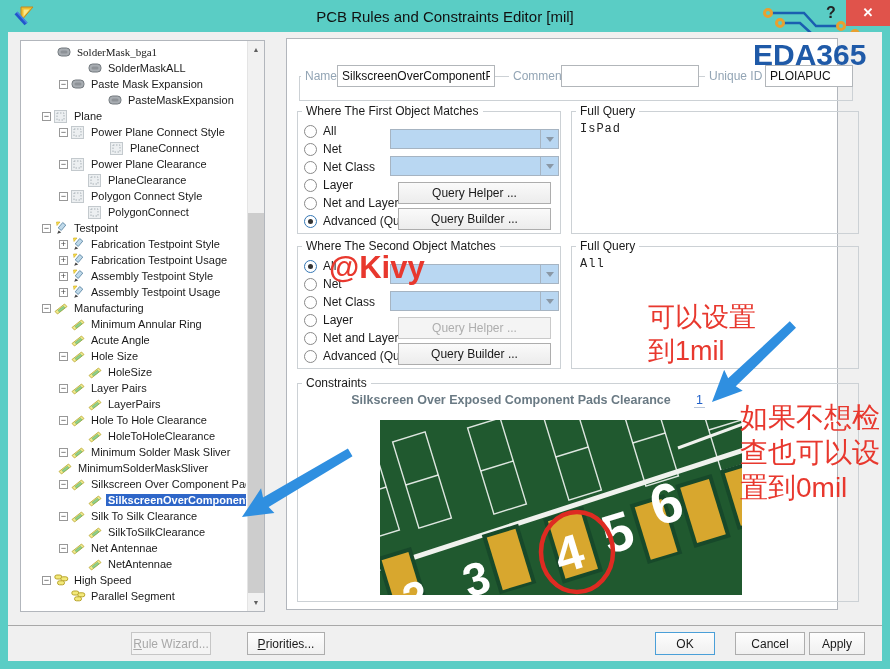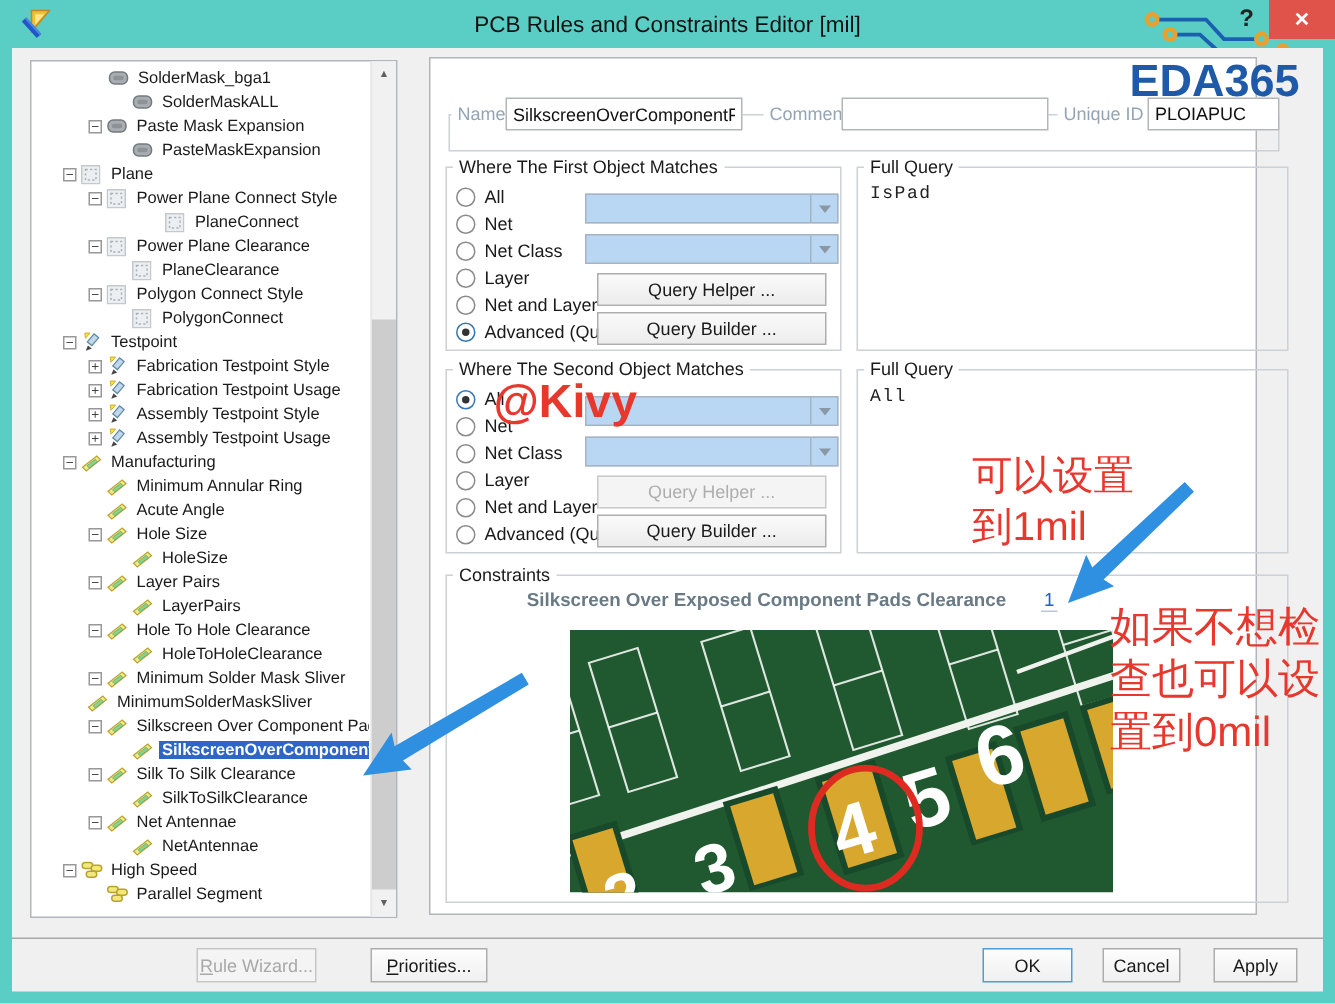--- a/index.html
+++ b/index.html
@@ -80,21 +80,21 @@
   .pad{fill:var(--pcb_gold)}
   .pad-sur{fill:#17492A}
   .pcb-num{fill:#fff;font-family:"Liberation Sans",sans-serif;font-weight:bold;text-anchor:middle}
 
   
   .fbtn{position:absolute;height:23px;top:600px;background:linear-gradient(#fdfdfd,#f0f0f0);border:1px solid #adadad;font-size:12px;color:#1a1a1a;font-family:"Liberation Sans",sans-serif;text-align:center}
   .fbtn.default{border-color:#4a9fd8}
   .fbtn.disabled{color:#a8a8a8;border-color:#c6c6c6;background:#f4f4f4}
   .ul{text-decoration:underline}
   .b-wiz{left:123px;width:80px}.b-pri{left:239px;width:78px}
-  .b-ok{left:647px;width:60px}.b-cancel{left:727px;width:52px}.b-apply{left:801px;width:56px}
+  .b-ok{left:647px;width:60px}.b-cancel{left:727px;width:70px}.b-apply{left:801px;width:56px}
 
   
   .logo{position:absolute;left:753px;top:38px;font-size:30px;font-weight:bold;color:var(--logo);letter-spacing:0;z-index:40}
   .kivy{position:absolute;left:329px;top:250px;font-size:31px;font-weight:bold;color:var(--red);z-index:40}
   .note{position:absolute;color:var(--red);z-index:40;line-height:34px;white-space:nowrap}
   .note-set{left:648px;top:300px;font-size:27px}
   .note-skip{left:740px;top:400px;font-size:28px;line-height:35px}
   .arrows{position:absolute;left:0;top:0;width:890px;height:669px;pointer-events:none;z-index:45}
 </style>
 </head>
@@ -117,21 +117,21 @@
     <circle cx="109" cy="32" r="3.5" fill="none" stroke="#E8A030" stroke-width="3"></circle>
   </svg>
   <div class="help">?</div>
   <div class="close"><span>✕</span></div>
 </div>
 
 <div class="dbody">
 
   <div class="tree-panel">
     <div class="tree-rows">
-        <div class="trow" style="padding-left: 38px;">
+        <div class="trow" style="padding-left: 23px; font-family: Liberation Serif, serif;">
           <span class="toggle"></span>
           <span class="ticon">
             <svg width="14" height="12" viewBox="0 0 14 12">
               <rect x="1" y="2" width="12" height="8" rx="3.5" fill="#a8adb2" stroke="#73797e"></rect>
               <rect x="3.5" y="4.5" width="7" height="3" rx="1.5" fill="#8d9297"></rect>
             </svg>
           </span>
           <span class="tlabel">SolderMask_bga1</span>
         </div>
         <div class="trow" style="padding-left: 54px; align-items: center;">
@@ -147,21 +147,21 @@
         <div class="trow" style="padding-left: 37px;">
           <span class="toggle box">−</span>
           <span class="ticon">
             <svg width="14" height="12" viewBox="0 0 14 12">
               <rect x="1" y="2" width="12" height="8" rx="3.5" fill="#a8adb2" stroke="#73797e"></rect>
               <rect x="3.5" y="4.5" width="7" height="3" rx="1.5" fill="#8d9297"></rect>
             </svg>
           </span>
           <span class="tlabel">Paste Mask Expansion</span>
         </div>
-        <div class="trow" style="padding-left: 54px; text-align: right;">
+        <div class="trow" style="padding-left: 74px; text-align: right;">
           <span class="toggle"></span>
           <span class="ticon">
             <svg width="14" height="12" viewBox="0 0 14 12">
               <rect x="1" y="2" width="12" height="8" rx="3.5" fill="#a8adb2" stroke="#73797e"></rect>
               <rect x="3.5" y="4.5" width="7" height="3" rx="1.5" fill="#8d9297"></rect>
             </svg>
           </span>
           <span class="tlabel">PasteMaskExpansion</span>
         </div>
         <div class="trow" style="padding-left: 20px;">

